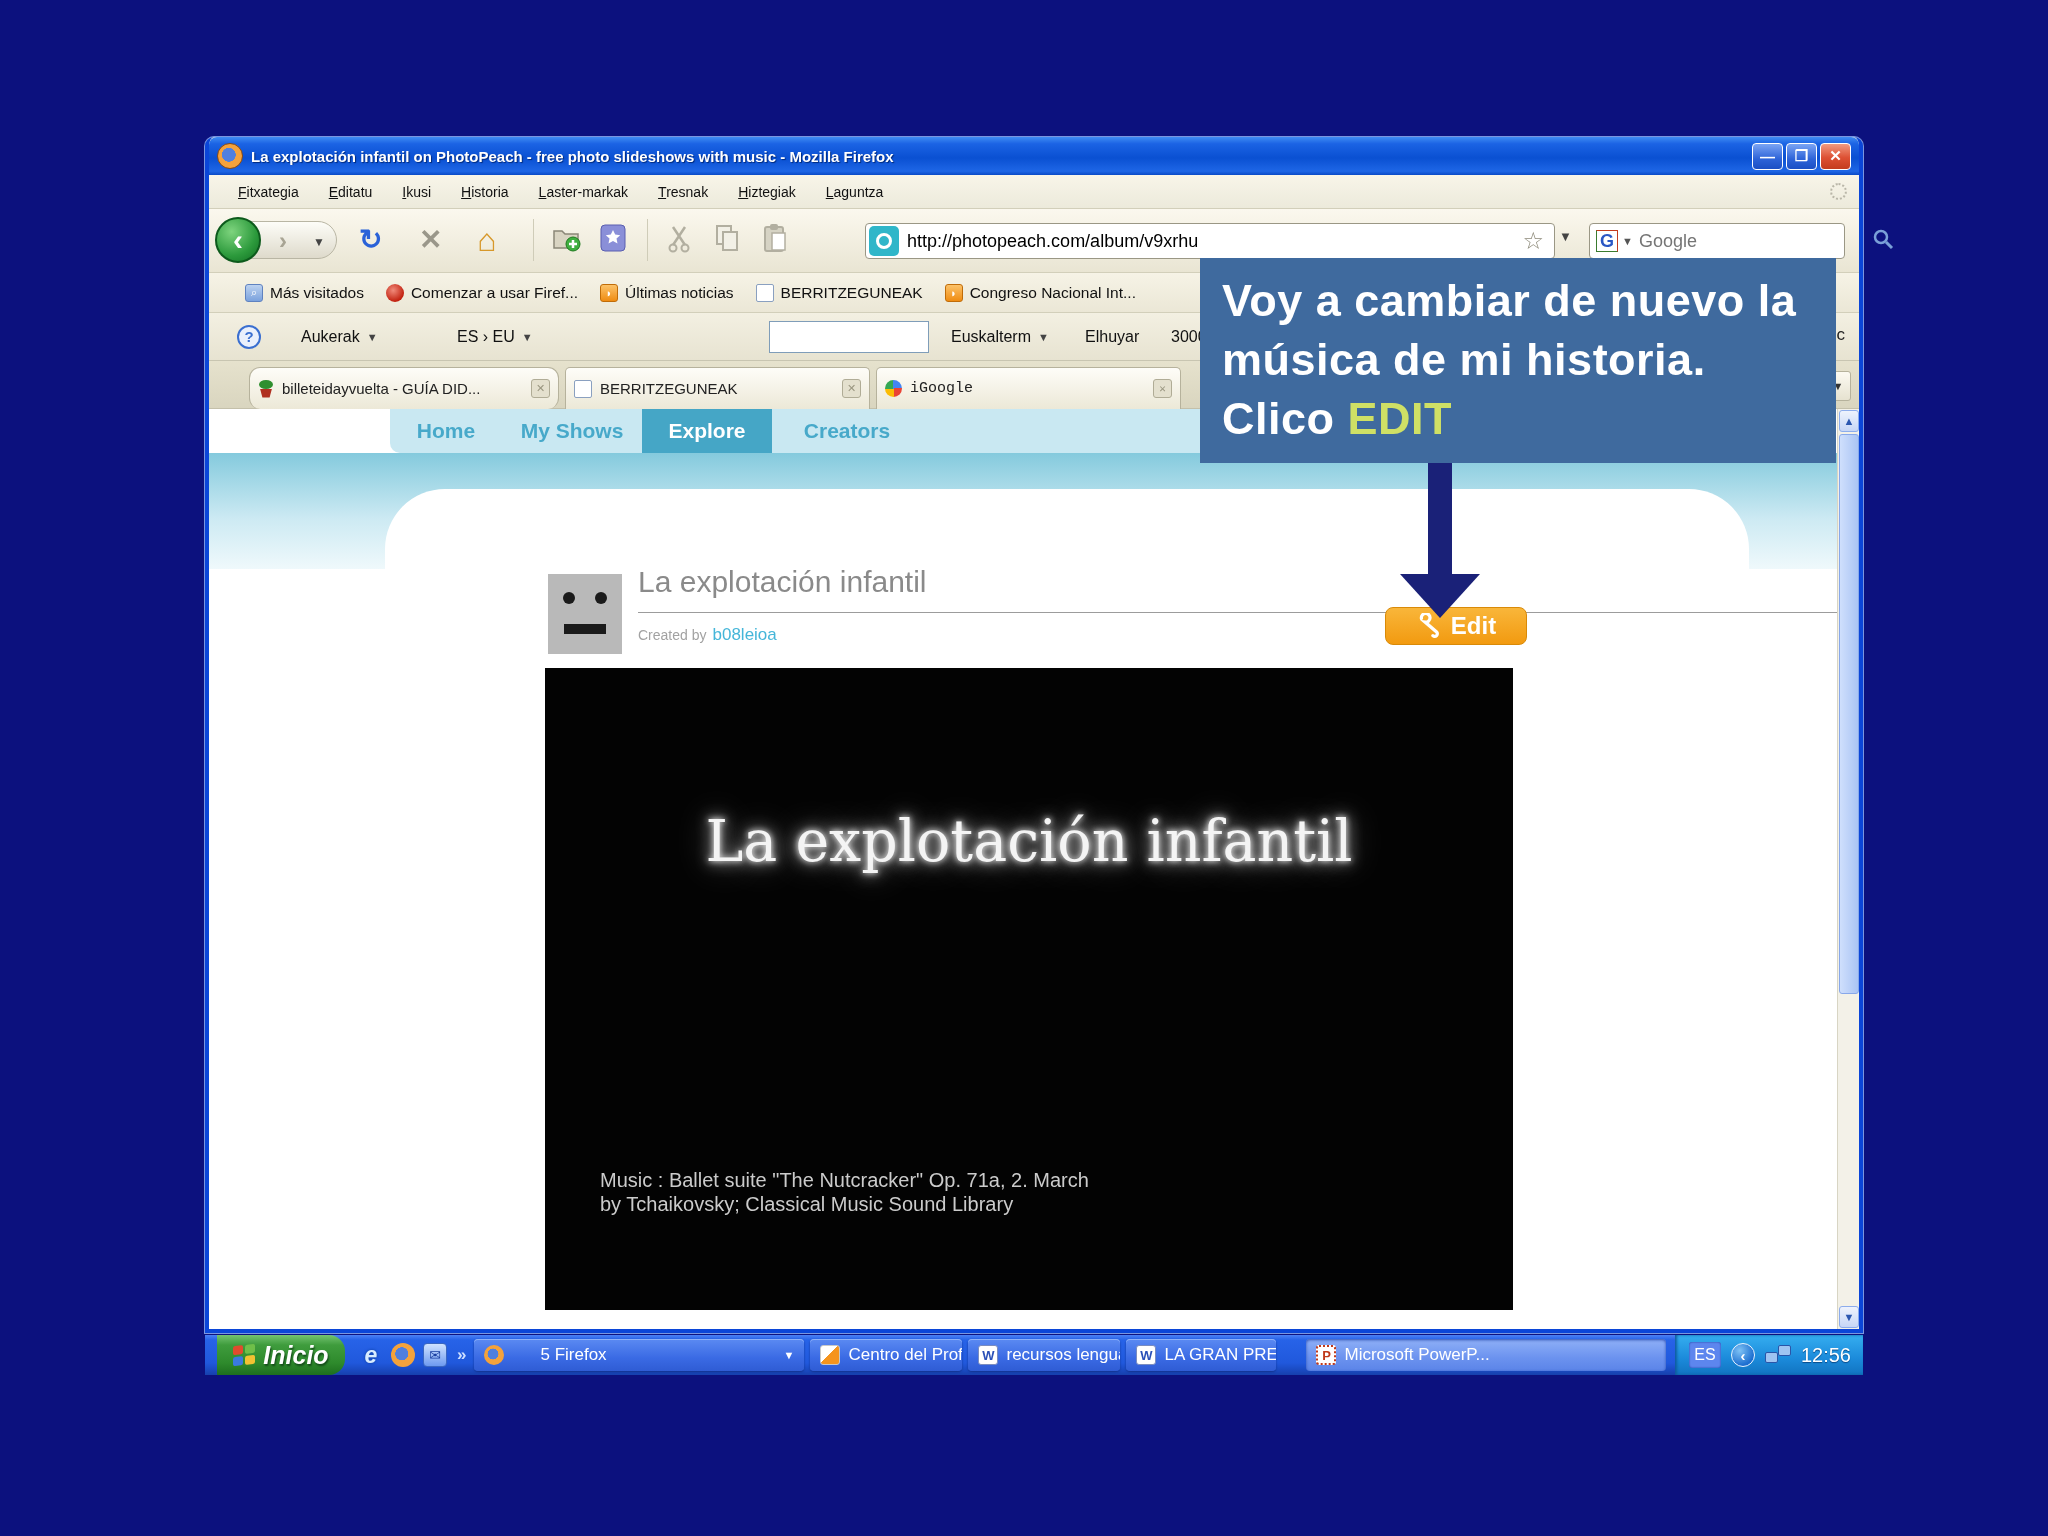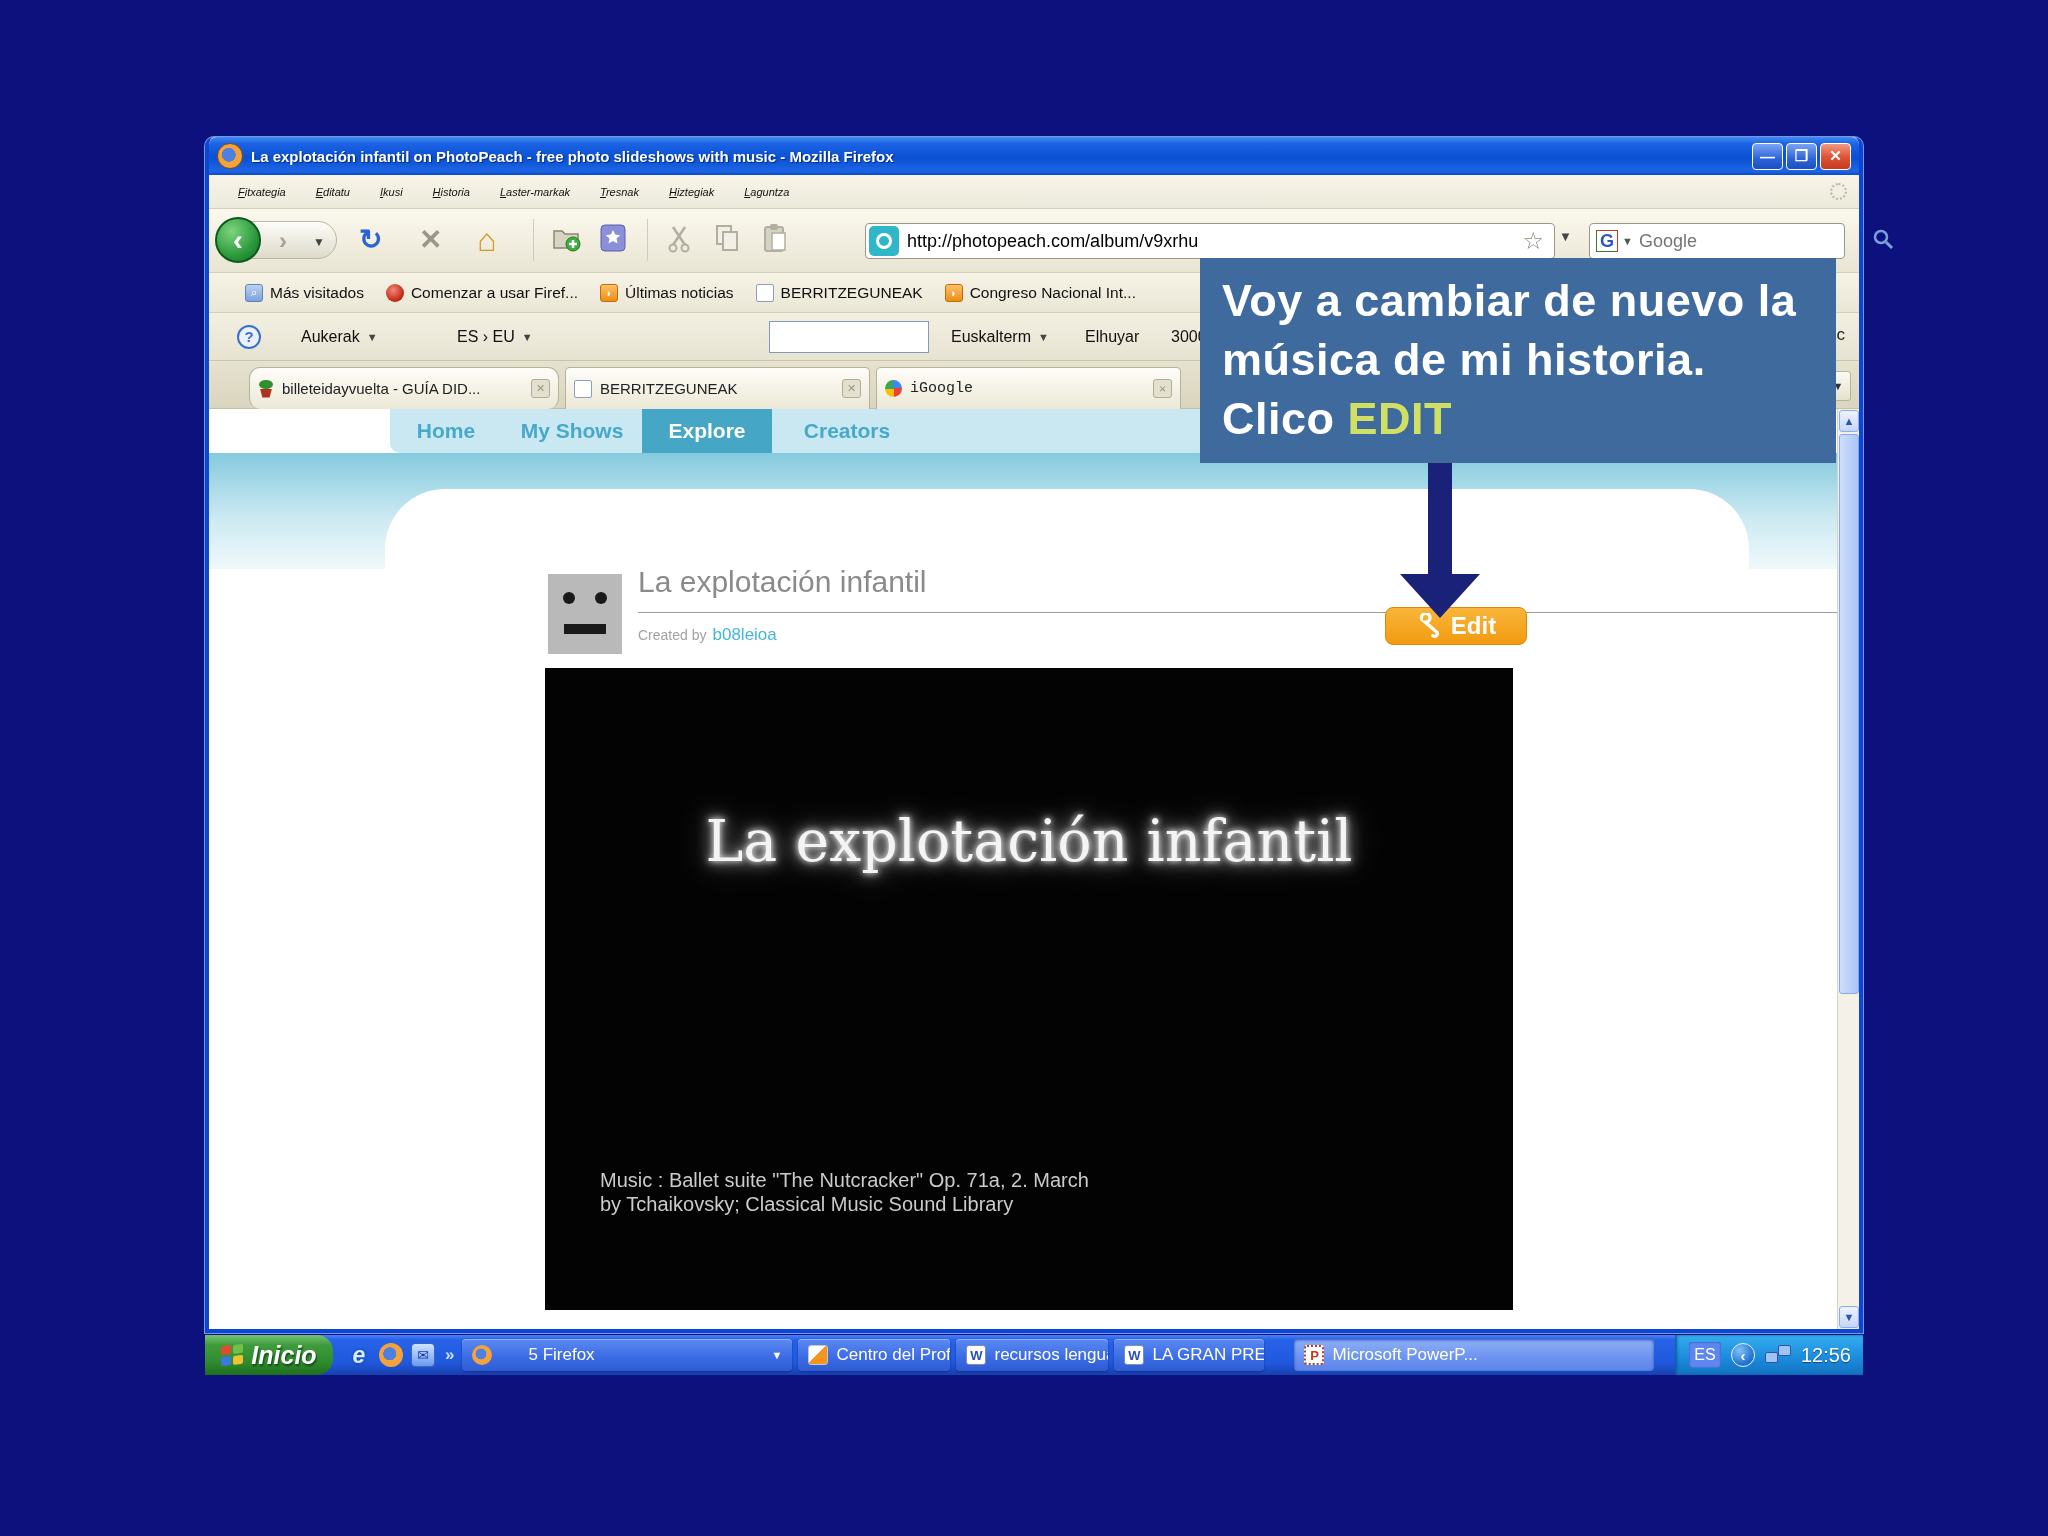--- a/index.html
+++ b/index.html
@@ -31,21 +31,21 @@
   .winbtns { display:flex; gap:3px; }
   .winbtn { width:31px; height:27px; border-radius:4px; color:#fff; font-size:15px; font-weight:bold;
     display:flex; align-items:center; justify-content:center;
     background:linear-gradient(180deg,#7aa4f4,#2d63d8 60%,#1b4fc4); border:1px solid #fff; }
   .winbtn.close { background:linear-gradient(180deg,#f09a80,#dd5033 55%,#c43c1e); }
 
   .menubar {
     height:34px; background:linear-gradient(#f8f5e9,#eceadb); border-bottom:1px solid #d2cfba;
     display:flex; align-items:center; padding-left:14px; position:relative;
   }
-  .menu-item { display:inline-block; padding:0 15px; font-size:11px; color:#111;font-style:italic; }
+  .menu-item { display:inline-block; padding:0 15px; font-size:14px; color:#111; }
   .menu-item::first-letter { text-decoration:underline; }
   .throbber { position:absolute; right:12px; top:8px; width:17px; height:17px;
     border:2px dotted #b9b6a8; border-radius:50%; }
 
   
   .navbar { height:64px; background:linear-gradient(#fbf8ee,#e9e5d3); border-bottom:1px solid #d2cfba; position:relative; }
   .back-pill { position:absolute; left:10px; top:12px; width:118px; height:38px; border-radius:19px;
     background:linear-gradient(#fdfdf8,#dedacb); border:1px solid #b9b6a4; }
   .back-circle { position:absolute; left:6px; top:8px; width:46px; height:46px; border-radius:50%;
     background:radial-gradient(circle at 35% 30%, #7ed47e, #2c9a3c 60%, #116e22); border:2px solid #0d5a1c;
@@ -149,21 +149,21 @@
   .callout { position:absolute; left:1200px; top:258px; width:636px; height:205px; background:#3f6a9e;
     padding:14px 22px; z-index:50; }
   .callout p { color:#fff; font-weight:bold; font-size:45px; line-height:1.31; letter-spacing:.5px; }
   .callout .hl { color:#cfe065; }
   .arrow-stem { position:absolute; left:1428px; top:463px; width:24px; height:112px; background:#1a2178; z-index:49; }
   .arrow-head { position:absolute; left:1400px; top:574px; width:0; height:0; z-index:49;
     border-left:40px solid transparent; border-right:40px solid transparent; border-top:44px solid #1a2178; }
 
   
   .taskbar { position:absolute; left:205px; top:1335px; width:1658px; height:40px;
-    background:linear-gradient(180deg,#4b80f5 0%,#2763e8 12%,#2058dc 70%,#1640ad 100%); display:flex; align-items:center; }
+    background:linear-gradient(180deg,#4b80f5 0%,#2763e8 12%,#2058dc 70%,#1640ad 100%); display:flex; align-items:center;padding-left:12px; }
   .start-btn { width:128px; height:40px; border-radius:0 16px 16px 0;
     background:linear-gradient(180deg,#73c371 0%,#3f9c3d 25%,#2e8a2c 70%,#1d6e1e 100%);
     display:flex; align-items:center; justify-content:center; gap:8px;
     color:#fff; font-size:25px; font-weight:bold; font-style:italic; text-shadow:1px 2px 2px #14491a; flex:none; }
   .winflag { width:22px; height:20px; display:grid; grid-template-columns:1fr 1fr; gap:2px; transform:skewY(-6deg); flex:none; }
   .winflag b { border-radius:2px; }
   .winflag b:nth-child(1){background:#e14b2e;} .winflag b:nth-child(2){background:#6fbf49;}
   .winflag b:nth-child(3){background:#3a7ae0;} .winflag b:nth-child(4){background:#f1c232;}
   .ql { display:flex; align-items:center; gap:8px; margin:0 8px 0 14px; }
   .ql-icon { width:24px; height:24px; border-radius:4px; display:flex; align-items:center; justify-content:center; }

